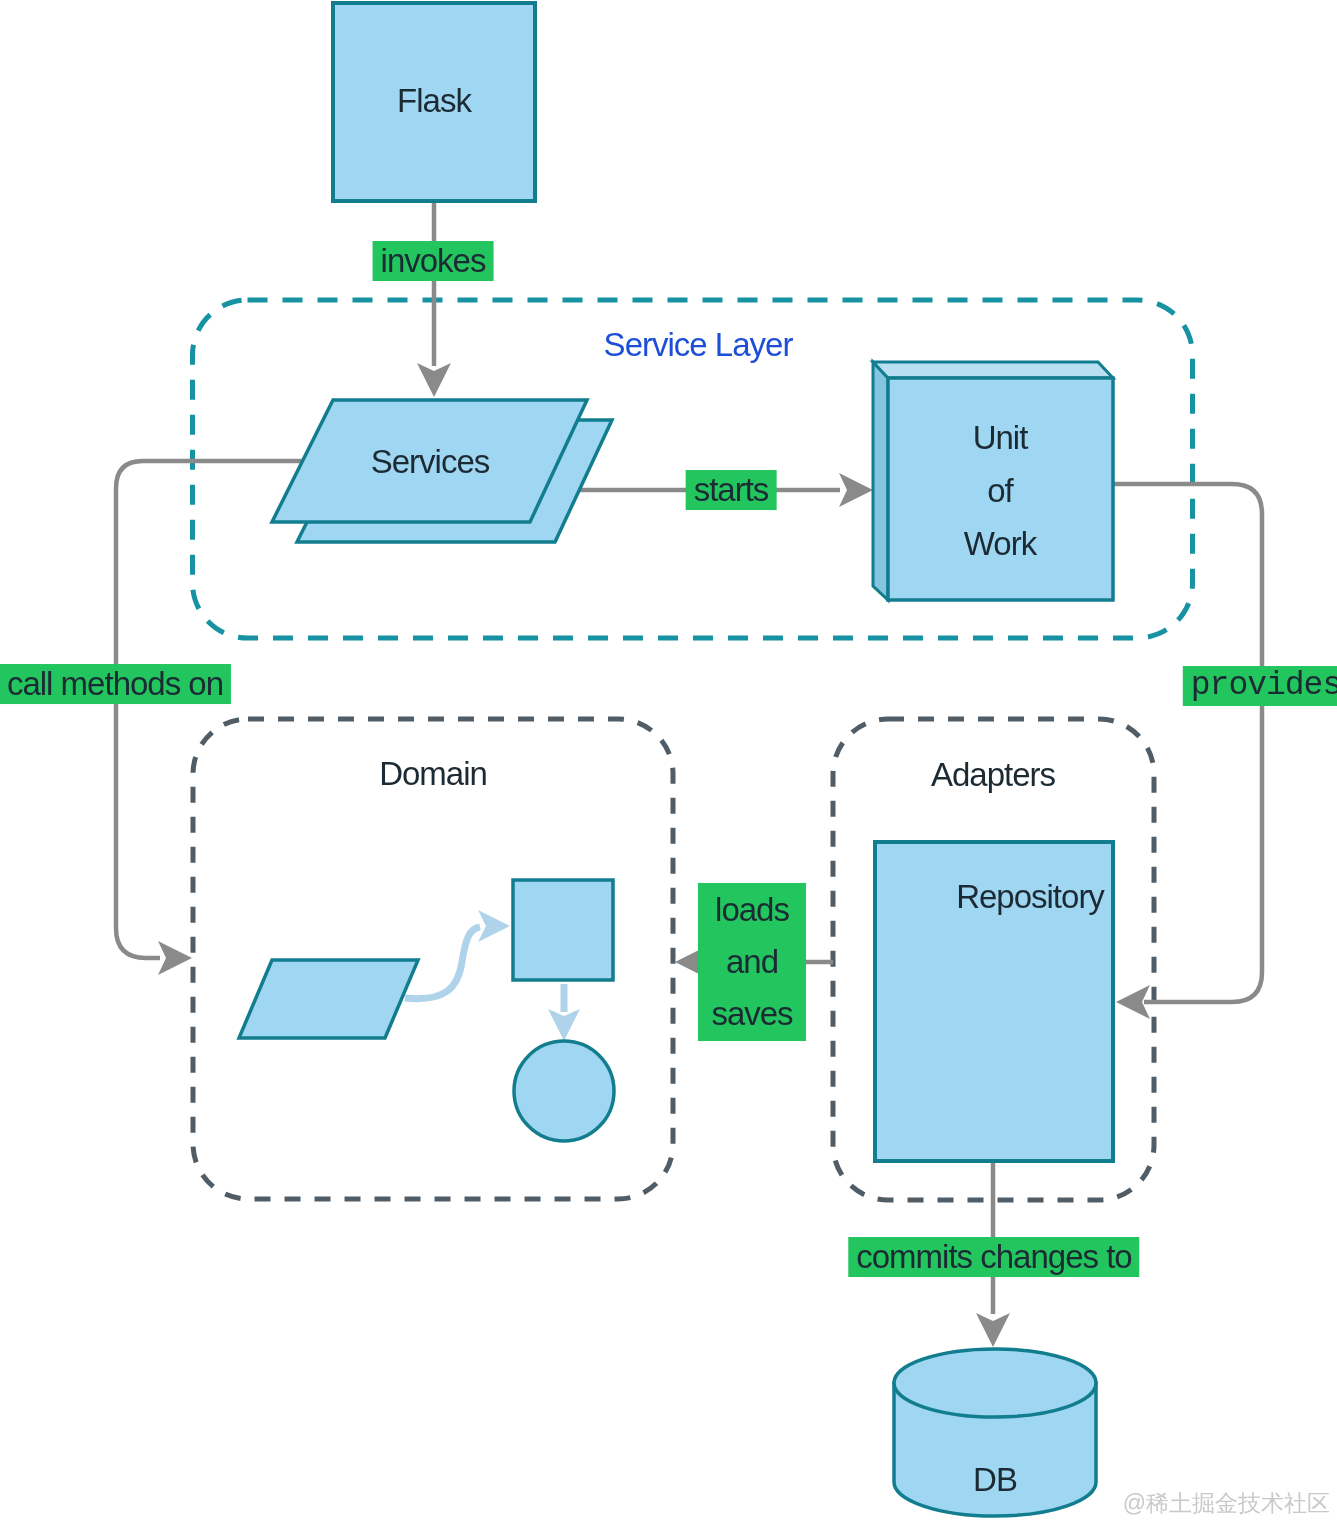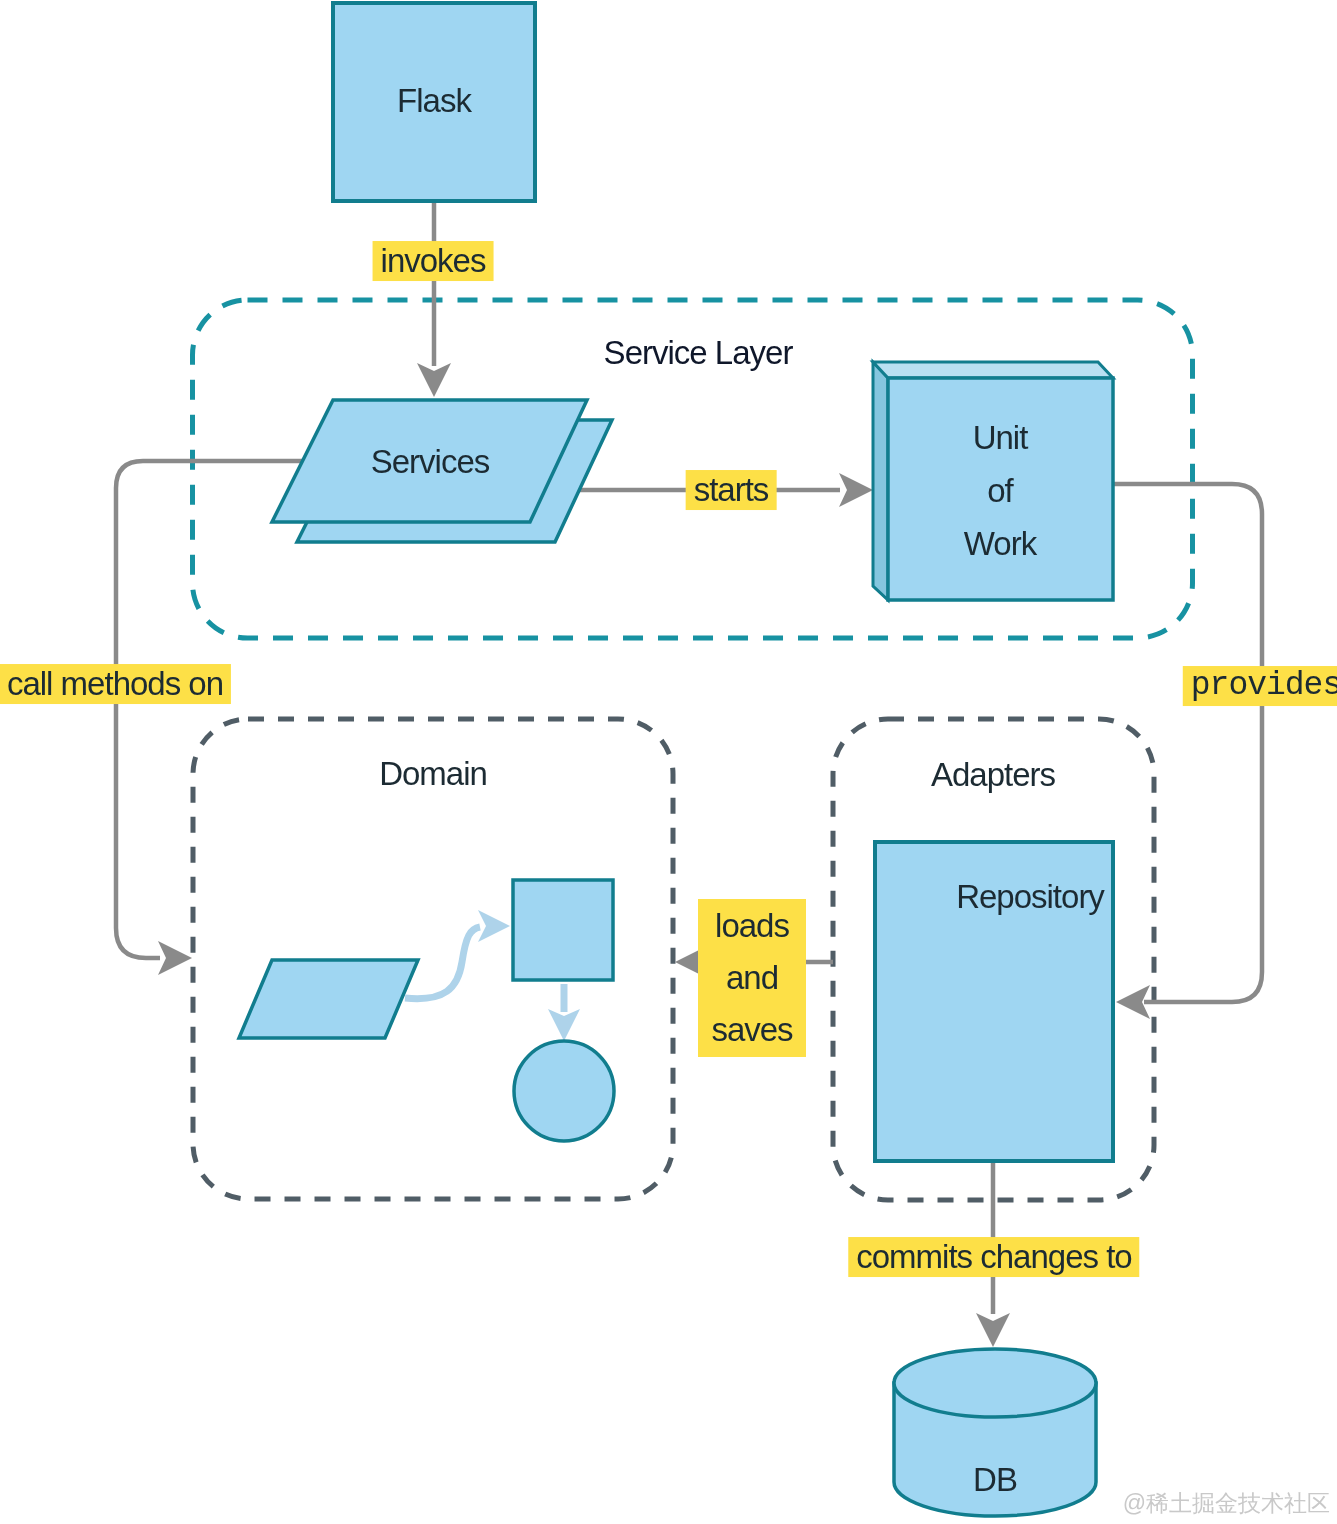--- a/index.html
+++ b/index.html
@@ -15,29 +15,28 @@
   .lbl {
     position: absolute;
     transform: translate(-50%, -50%);
     font-size: 33px;
     letter-spacing: -1px;
     color: #1c2b33;
     white-space: nowrap;
     line-height: 1.15;
     text-align: center;
   }
-  .lbl.bg { background: #fde047; padding: 1px 8px; text-align: center; }
-  .lbl.teal { color: #0f172a; margin-top: 8px; }
+  .lbl.bg { background: #22c55e; padding: 1px 8px; text-align: center; }
+  .lbl.teal { color: #1d4ed8; }
   .lbl.multiline { white-space: pre-line; line-height: 53px; }
   .lbl.wrap3 {
     white-space: normal;
     width: 100px;
     line-height: 52px;
     padding: 1px 4px;
-    margin-top: 16px;
   }
   #watermark {
     position: absolute;
     right: 7px;
     bottom: 5px;
     font-size: 23px;
     color: #c9c9c9;
     letter-spacing: 0;
   }
 </style>

